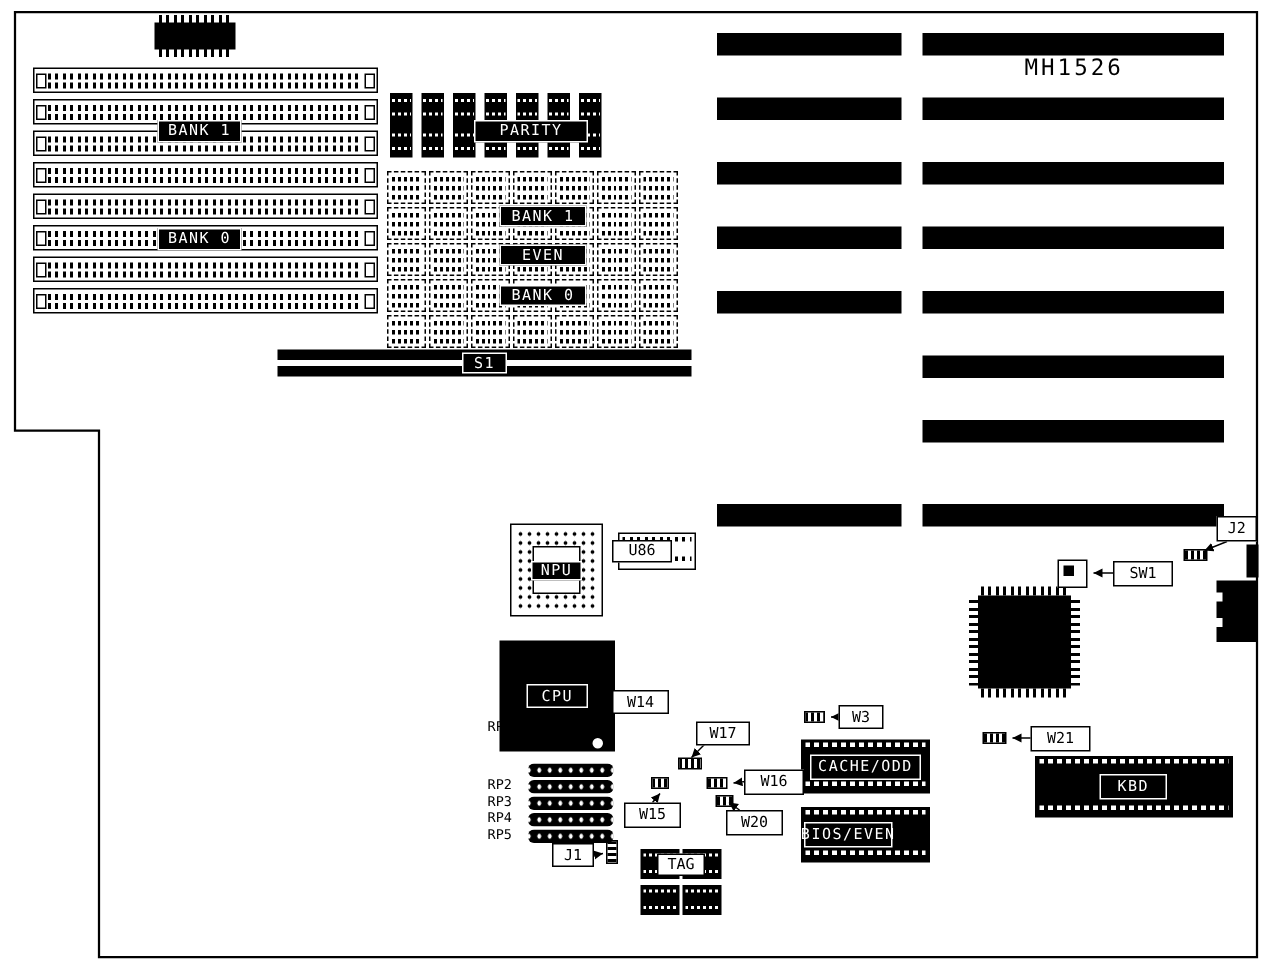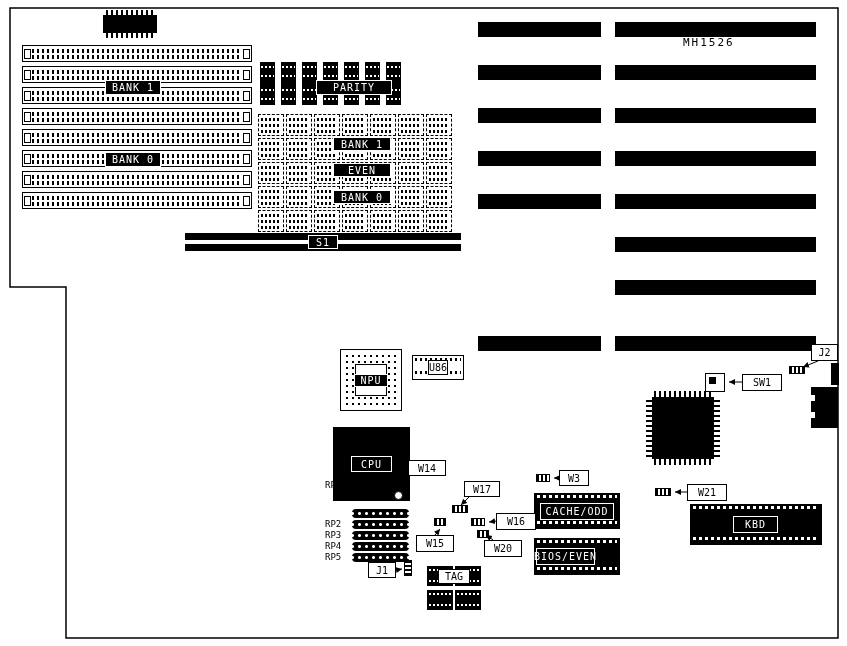--- a/index.html
+++ b/index.html
@@ -12,21 +12,21 @@
   
   .lblD{position:absolute;z-index:5;background:#000;color:#fff;border:1px solid #fff;
         display:flex;align-items:center;justify-content:center;font-size:10px;
         letter-spacing:1px;white-space:nowrap}
   
   .lblL{position:absolute;z-index:6;background:#fff;color:#000;border:1px solid #000;
         display:flex;align-items:center;justify-content:center;font-size:10px;white-space:nowrap}
   
   .onchip{position:absolute;z-index:5;color:#fff;border:1px solid #fff;background:transparent;
         display:flex;align-items:center;justify-content:center;font-size:10px;letter-spacing:1px}
-  .txt{position:absolute;font-size:11px;letter-spacing:2px}
+  .txt{position:absolute;font-size:15px;letter-spacing:2px}
 
   
   .simm{position:absolute;left:22px;width:230px;height:17px;border:1px solid #000;
     background:
       repeating-linear-gradient(90deg,#000 0 2px,transparent 2px 5px) 9px 3px/calc(100% - 18px) 4px no-repeat,
       repeating-linear-gradient(90deg,#000 0 2px,transparent 2px 5px) 9px 9px/calc(100% - 18px) 4px no-repeat,
       #fff}
   .simm::before,.simm::after{content:"";position:absolute;top:3px;width:5px;height:8px;
       border:1px solid #000;background:#fff}
   .simm::before{left:1px}.simm::after{right:1px}
@@ -227,21 +227,21 @@
 
   <div class="txt" style="left:683px;top:36px">MH1526</div>
 
   <div id="npu">
     <div class="dots"></div>
     <div class="inner"></div>
   </div>
   <div class="lblD" style="left:354px;top:374px;width:34px;height:13px">NPU</div>
 
   <div id="u86"></div>
-  <div class="lblL" style="left:428px;top:360px;width:20px;height:15px">U86</div>
+  <div class="lblL" style="left:408px;top:360px;width:40px;height:15px">U86</div>
 
   <div id="cpu"></div>
   <div class="onchip" style="left:351px;top:456px;width:41px;height:16px">CPU</div>
   <div id="w14dot"></div>
   <div class="lblL" style="left:408px;top:460px;width:38px;height:16px">W14</div>
 
   <div id="pga">
     <div class="pins-h" style="left:8px;right:8px;top:0"></div>
     <div class="pins-h" style="left:8px;right:8px;bottom:0"></div>
     <div class="pins-v" style="top:8px;bottom:8px;left:0"></div>

